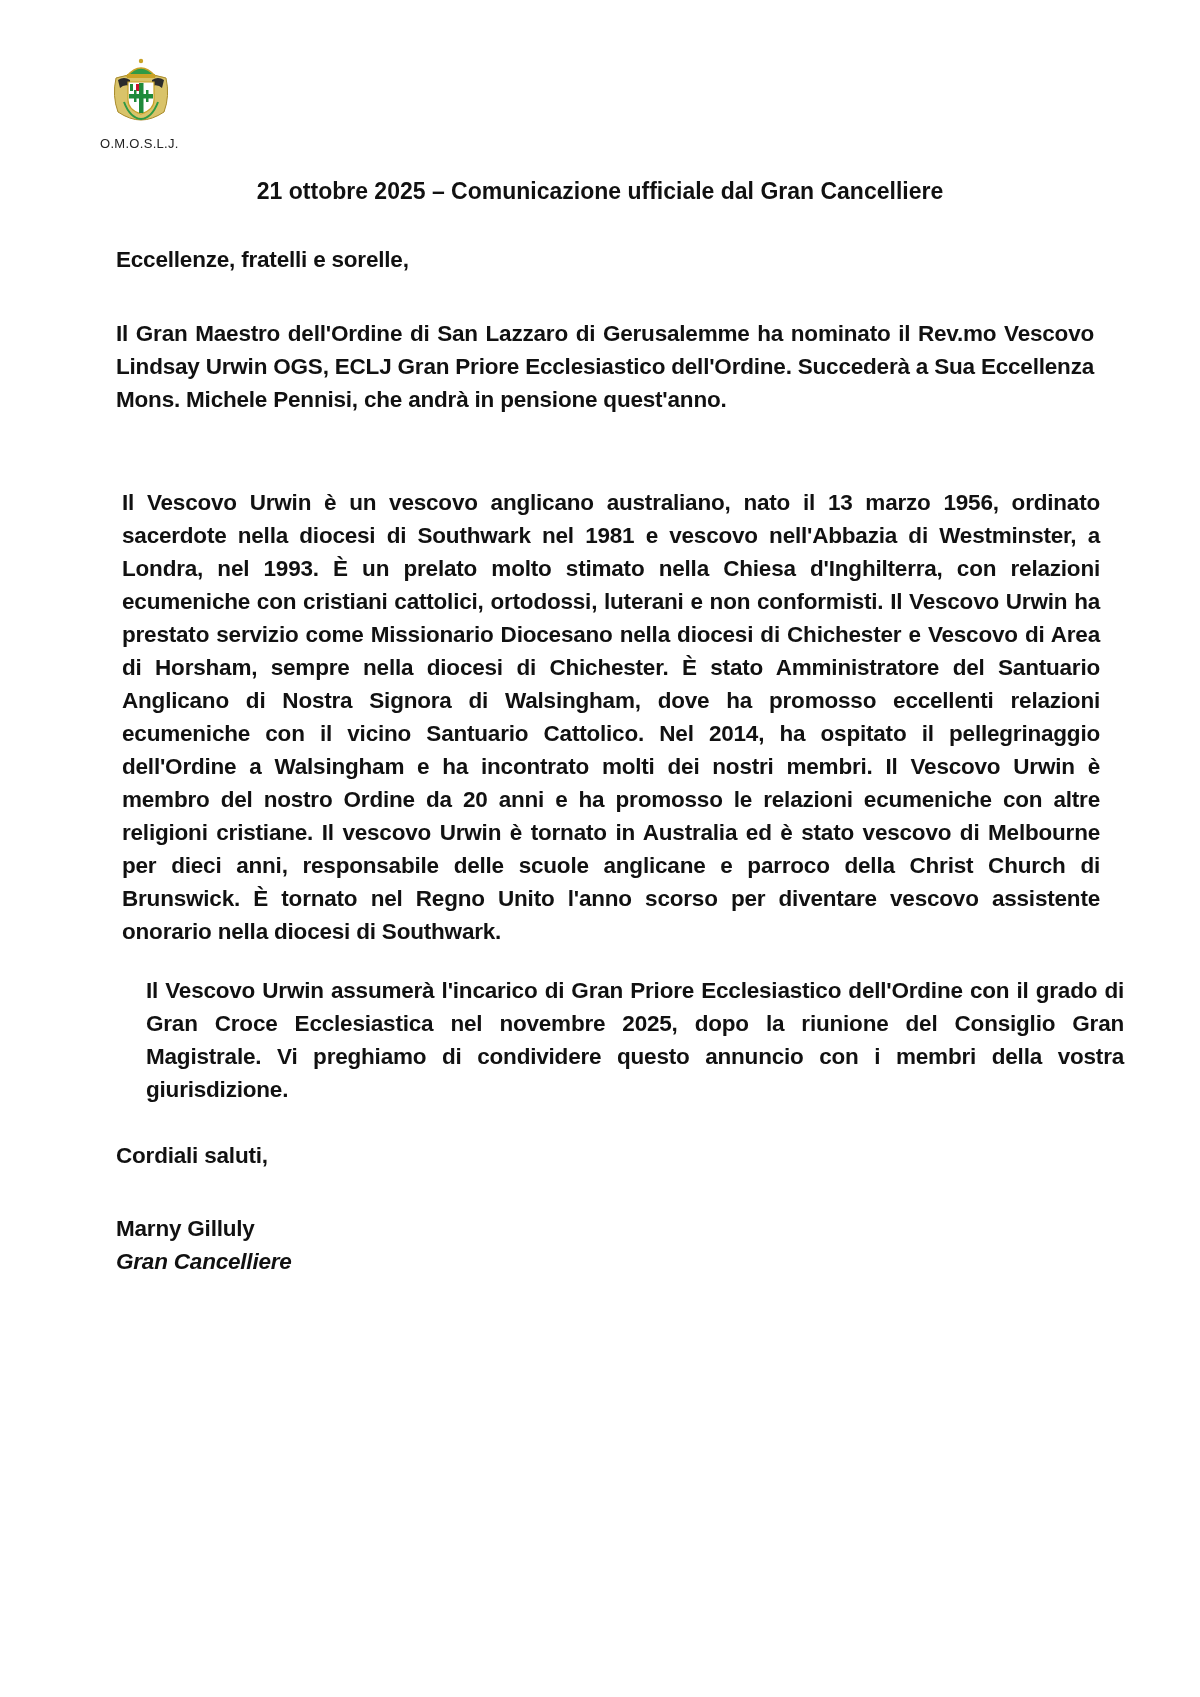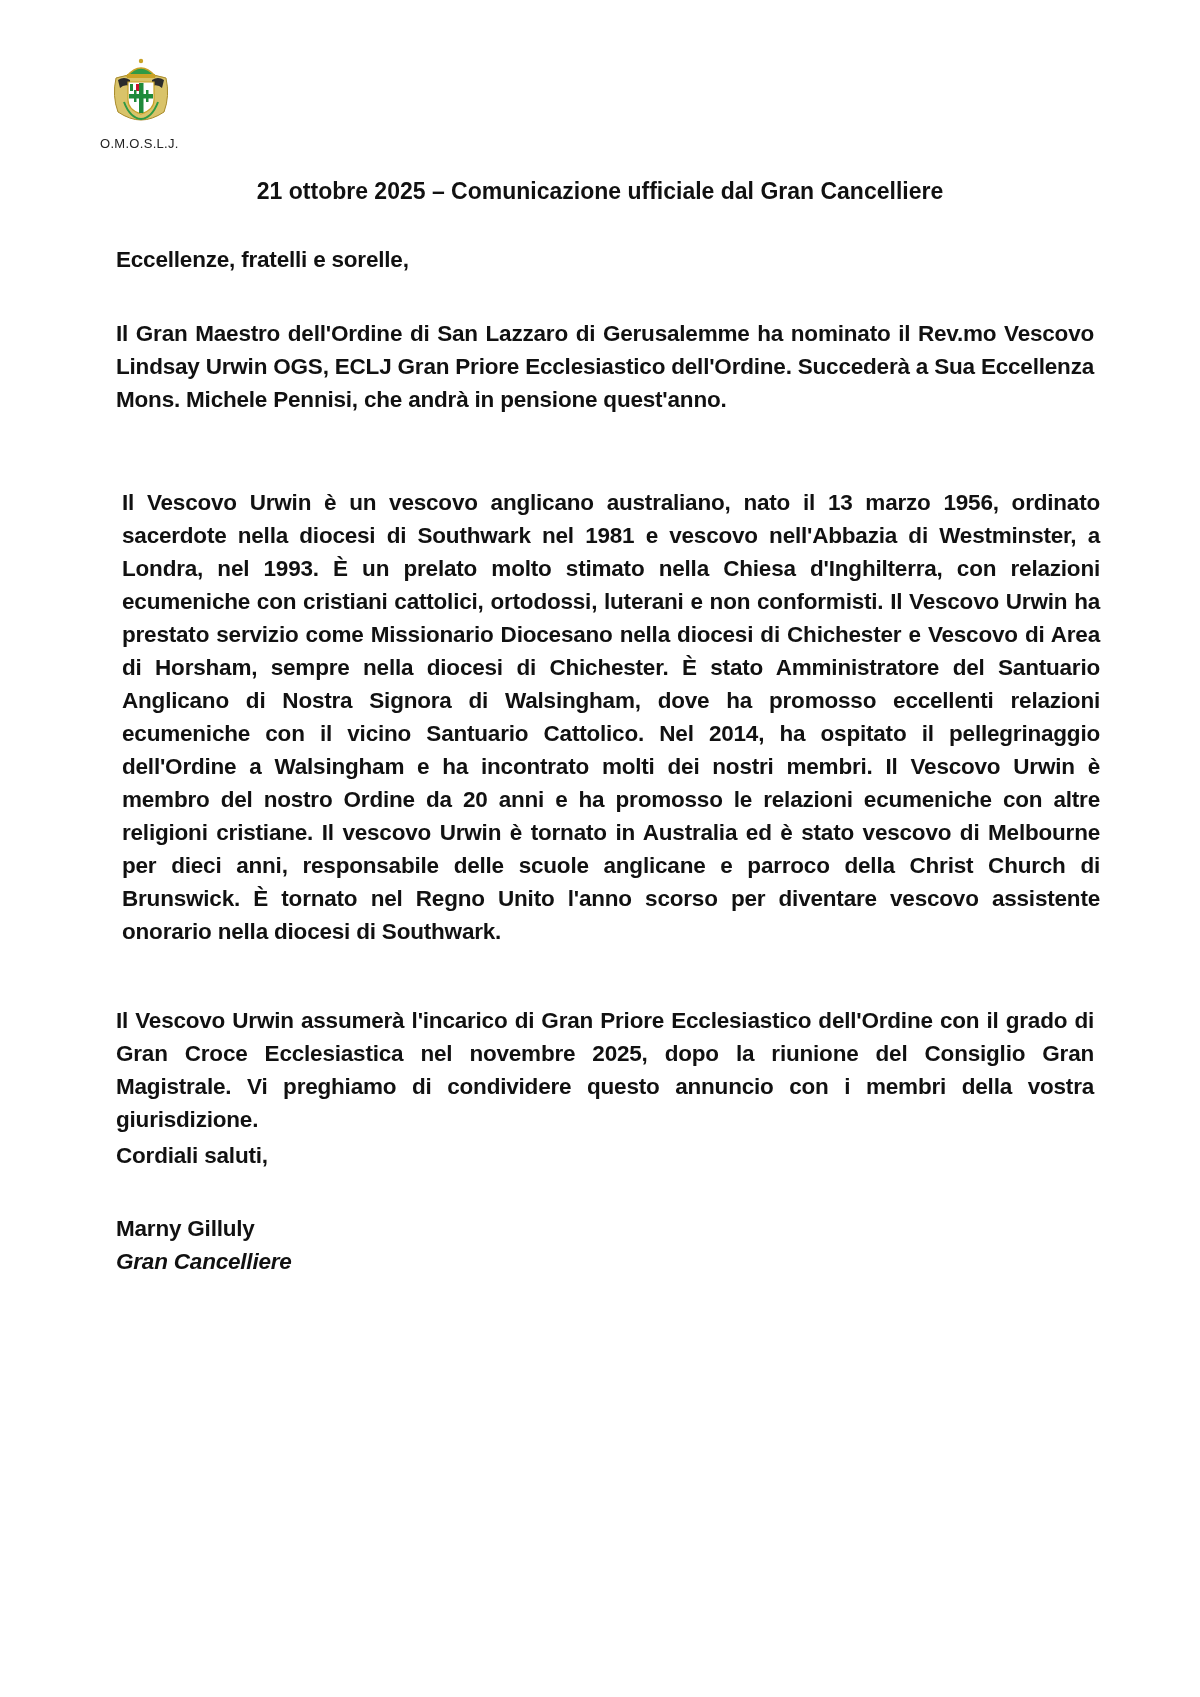--- a/index.html
+++ b/index.html
@@ -61,21 +61,21 @@
       width: 978px;
       font-size: 22.5px;
       font-weight: bold;
       line-height: 33px;
       text-align: justify;
       letter-spacing: -0.2px;
     }
     .salutation { top: 243px; }
     .para1 { top: 317px; }
     .para2 { top: 486px; margin-left: 6px; }
-    .para3 { top: 1004px; }
+    .para3 { top: 974px; margin-left: 30px; }
     .closing { top: 1139px; }
     .sig-name { top: 1212px; }
     .sig-title { top: 1245px; font-style: italic; }
     .single-line { white-space: nowrap; text-align: left; }
   </style>
 </head>
 <body>
 
 <div class="page">
 

